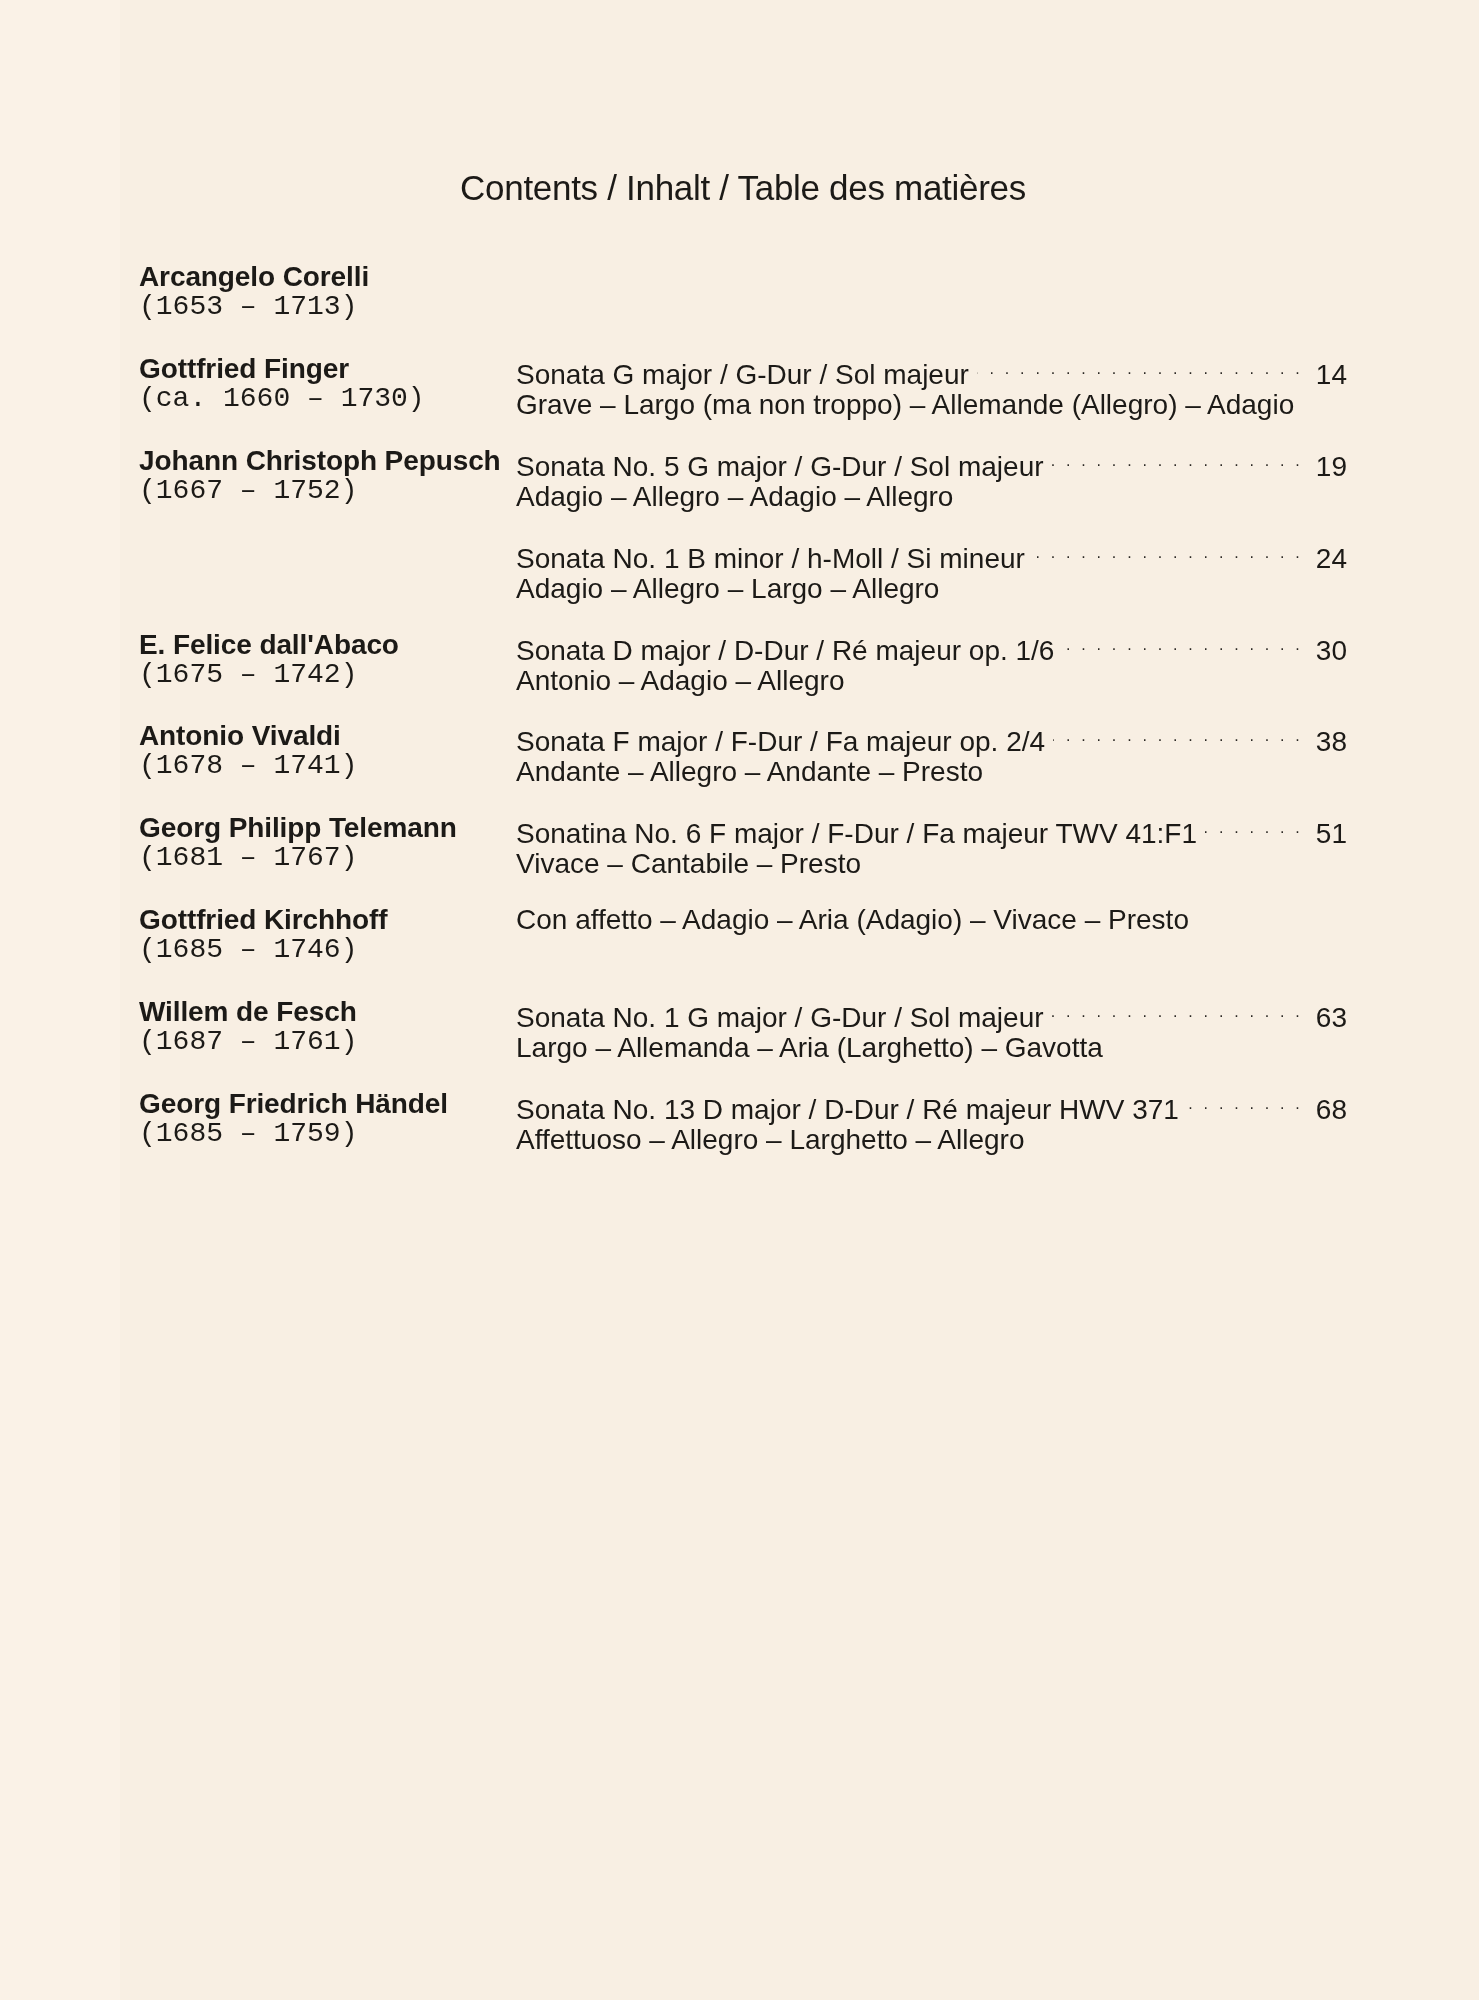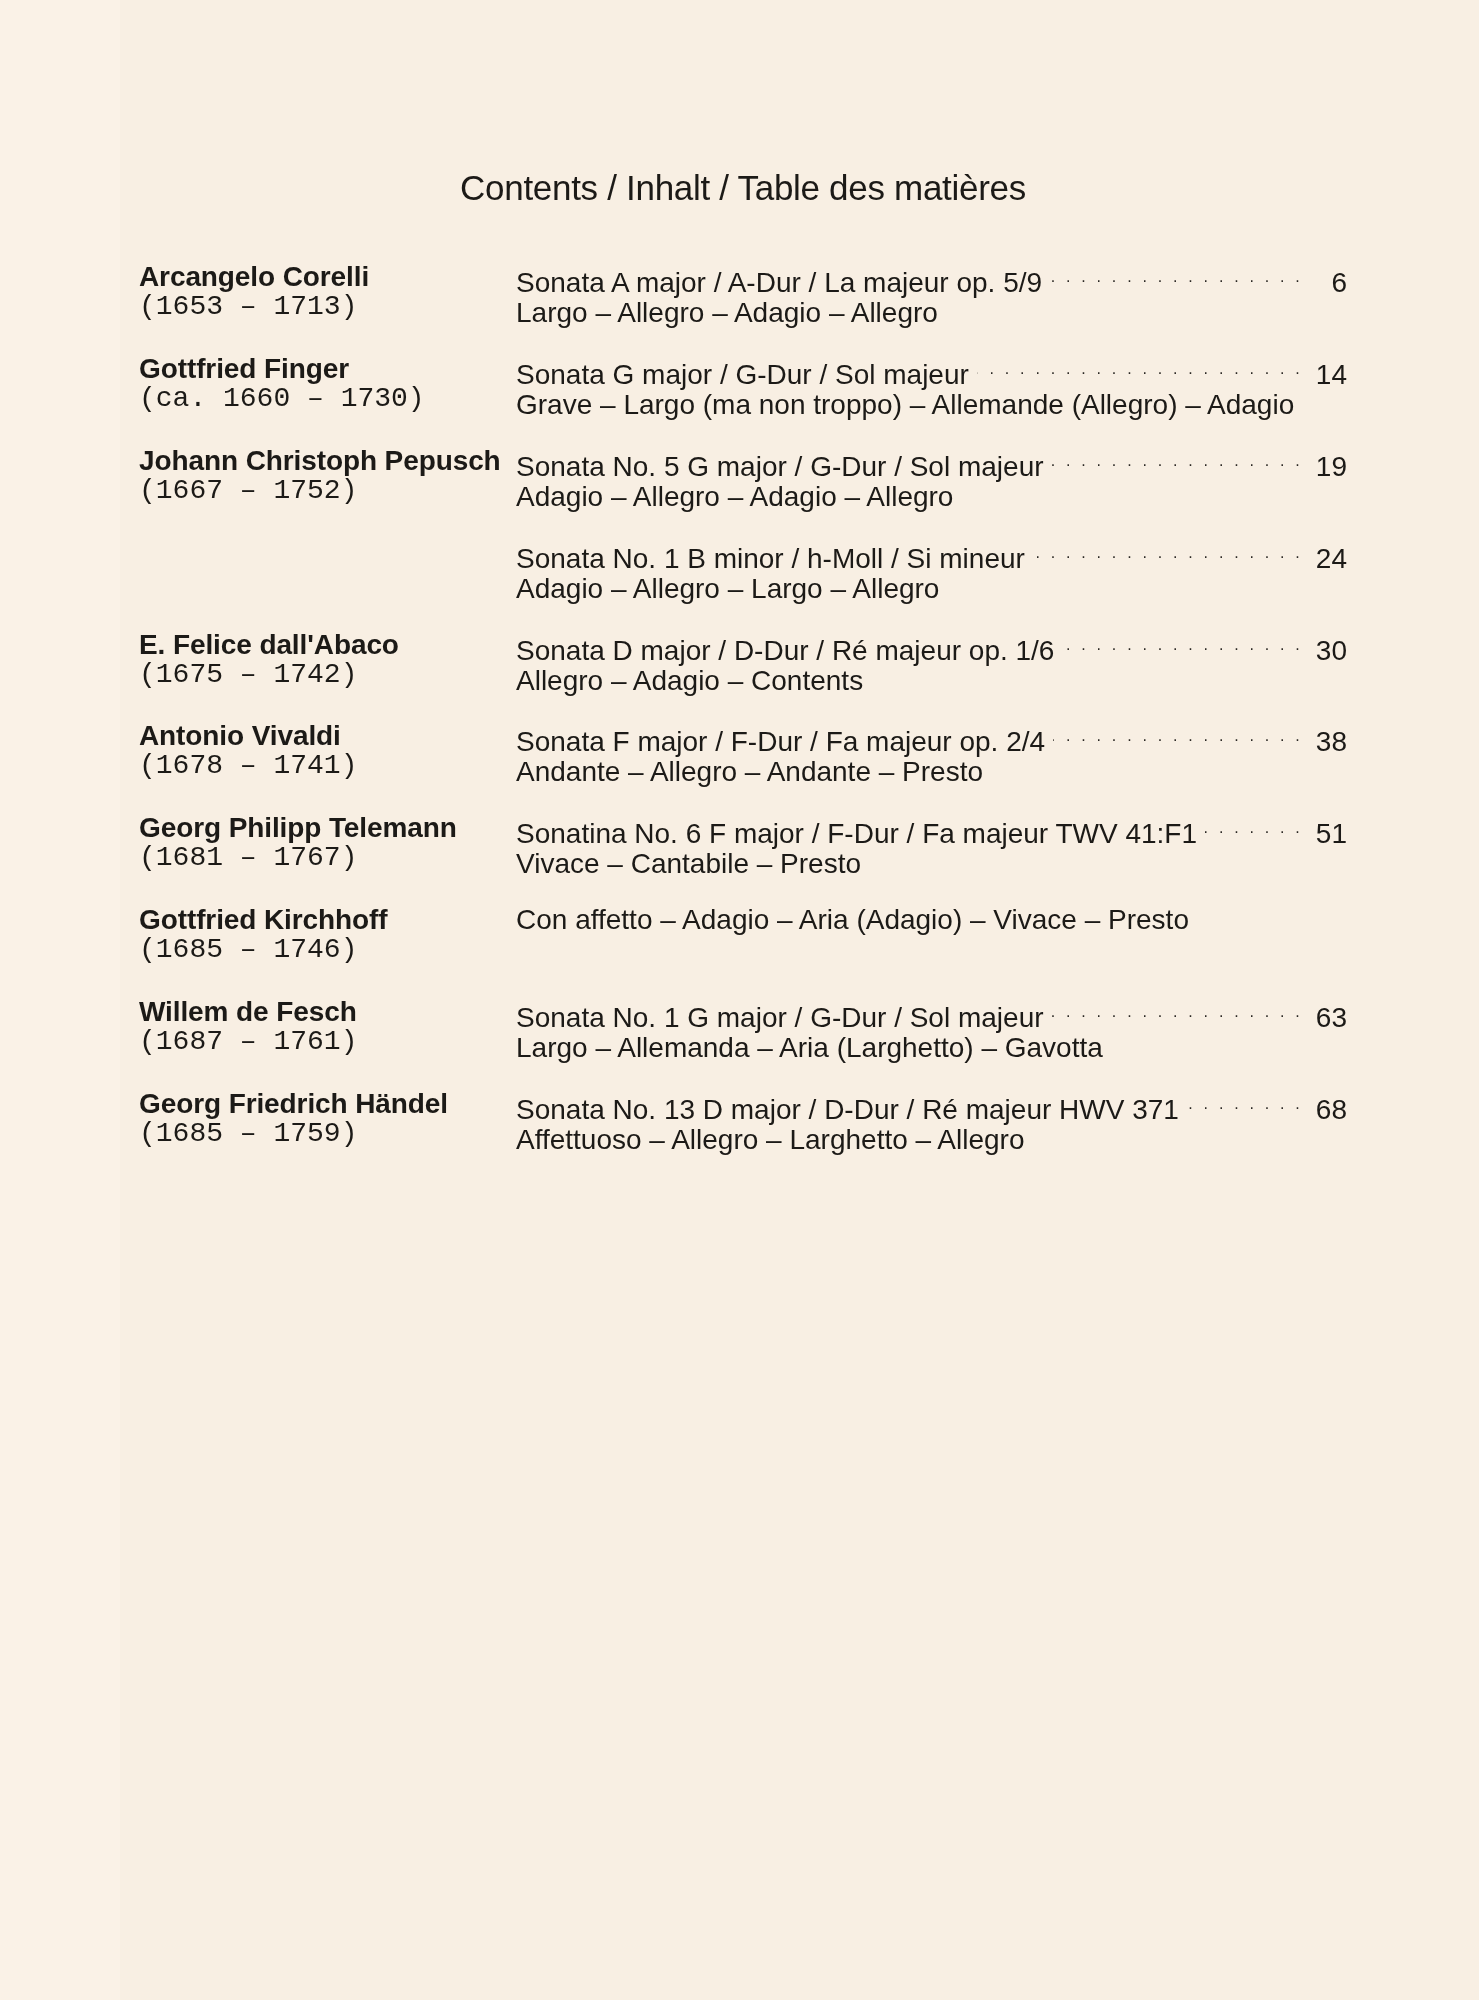--- a/index.html
+++ b/index.html
@@ -110,28 +110,20 @@
 
 <h1 class="title">Contents / Inhalt / Table des matières</h1>
 
 <div class="toc">
 
   <div class="entry">
     <div class="composer">
       <span class="name">Arcangelo Corelli</span>
       <span class="dates">(1653 – 1713)</span>
     </div>
-    <div class="work">
-      <div class="work-line">
-        <span class="work-title">Sonata A major / A-Dur / La majeur op. 5/9</span>
-        <span class="leader"></span>
-        <span class="page-num">6</span>
-      </div>
-      <span class="movements">Largo – Allegro – Adagio – Allegro</span>
-    </div>
   </div>
 
   <div class="entry">
     <div class="composer">
       <span class="name">Gottfried Finger</span>
       <span class="dates">(ca. 1660 – 1730)</span>
     </div>
     <div class="work">
       <div class="work-line">
         <span class="work-title">Sonata G major / G-Dur / Sol majeur</span>
@@ -176,21 +168,21 @@
     <div class="composer">
       <span class="name">E. Felice dall'Abaco</span>
       <span class="dates">(1675 – 1742)</span>
     </div>
     <div class="work">
       <div class="work-line">
         <span class="work-title">Sonata D major / D-Dur / Ré majeur op. 1/6</span>
         <span class="leader"></span>
         <span class="page-num">30</span>
       </div>
-      <span class="movements">Allegro – Adagio – Contents</span>
+      <span class="movements">Antonio – Adagio – Allegro</span>
     </div>
   </div>
 
   <div class="entry">
     <div class="composer">
       <span class="name">Antonio Vivaldi</span>
       <span class="dates">(1678 – 1741)</span>
     </div>
     <div class="work">
       <div class="work-line">

